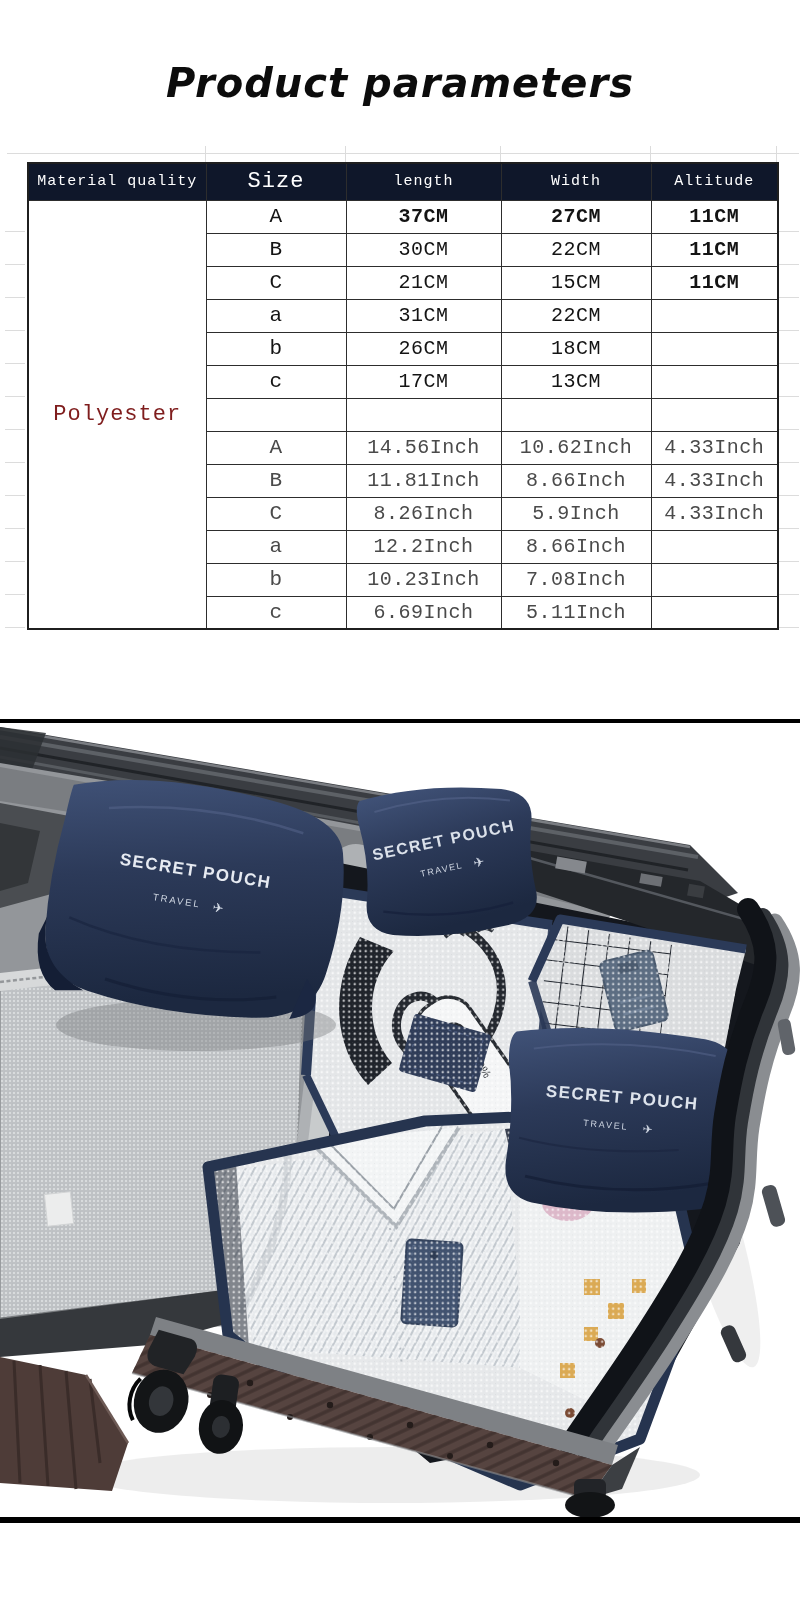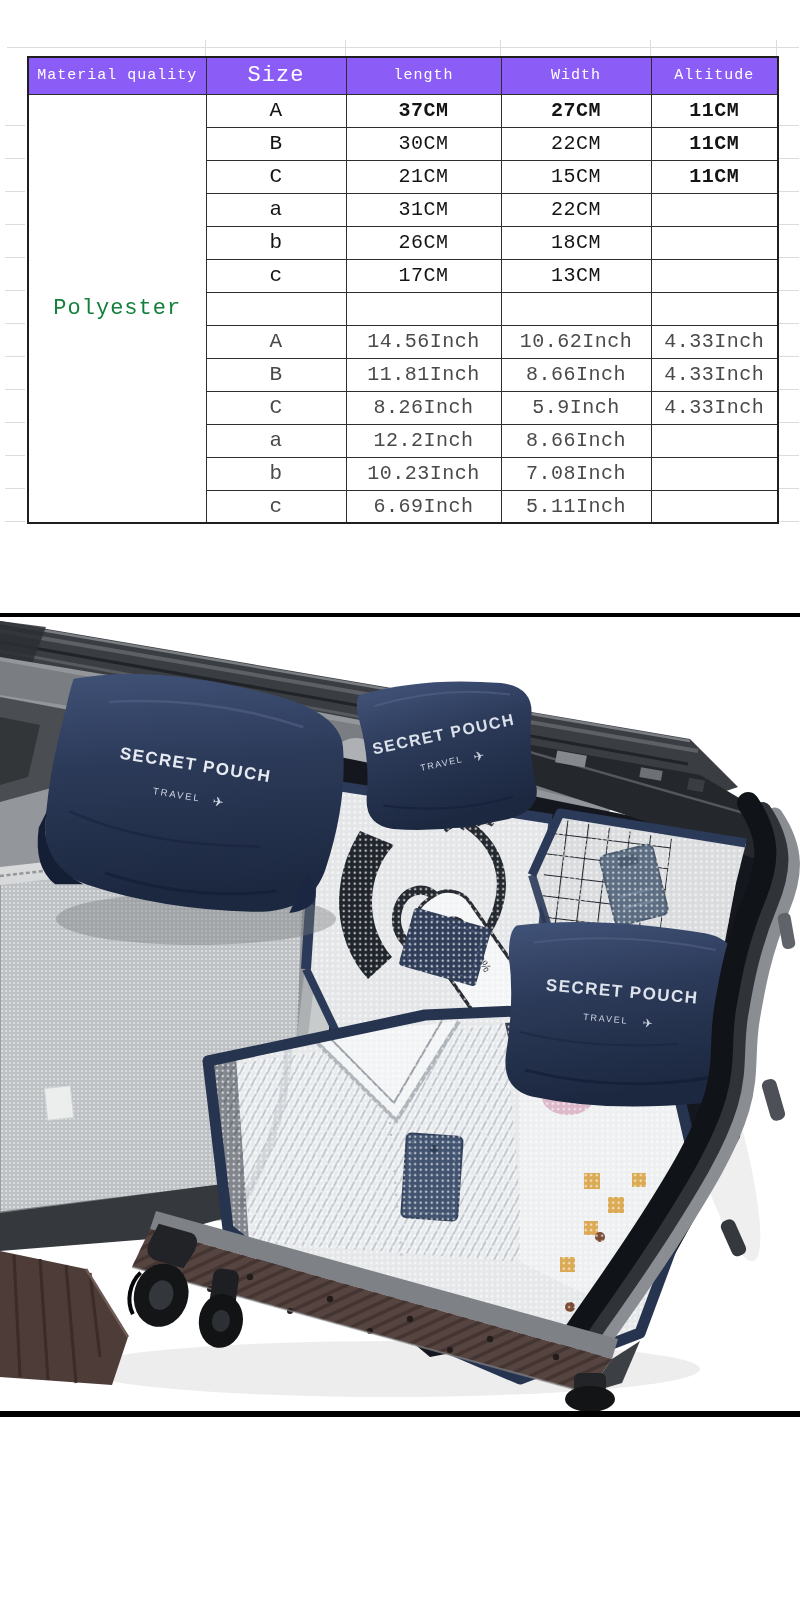--- a/index.html
+++ b/index.html
@@ -23,42 +23,43 @@
     position:absolute; width:20px; top:37px; height:429px;
     background:repeating-linear-gradient(to bottom, transparent 0 32px, #dcdcdc 32px 33px);
   }
 
   table.spec { border-collapse:collapse; table-layout:fixed; width:750px;
     font-family:"Liberation Mono", monospace; }
   table.spec td, table.spec th { border:1px solid #2d2d2d; text-align:center; vertical-align:middle; }
   table.spec { border:2px solid #1f1f1f; }
   col.c-mat {width:178px;} col.c-size {width:140px;} col.c-len {width:155px;} col.c-wid {width:150px;} col.c-alt {width:127px;}
   thead tr { height:37px; }
-  thead th { background:#8b5cf6; color:#ffffff; font-weight:normal; font-size:15px; letter-spacing:1px; }
+  thead th { background:#0f172a; color:#ffffff; font-weight:normal; font-size:15px; letter-spacing:1px; }
   thead th.size-h { font-size:22px; }
   tbody tr { height:33px; }
   tbody td { font-size:20px; color:#141414; letter-spacing:0.5px; }
   td.sz { font-size:21px; }
-  td.mat { font-size:22px; letter-spacing:1px; color:#15803d; }
+  td.mat { font-size:22px; letter-spacing:1px; color:#7f1d1d; }
   .b { font-weight:bold; }
   tr.inch td { color:#4a4a4a; }
   td.lite { color:#8e8e8e; }
 
   .photo {
     margin-top:89px; width:800px; height:804px;
     border-top:4px solid #000; border-bottom:6px solid #000;
     background:#fff;
   }
   svg text { user-select:none; }
 </style>
 </head>
 <body>
 
 <div>
 
+  <h1 class="page-title">Product parameters</h1>
 
   <div class="table-wrap">
     <div class="stub h" style="left:-20px; top:-9px; width:792px;"></div>
     <div class="stub v" style="left:178px; top:-16px; height:16px;"></div>
     <div class="stub v" style="left:318px; top:-16px; height:16px;"></div>
     <div class="stub v" style="left:473px; top:-16px; height:16px;"></div>
     <div class="stub v" style="left:623px; top:-16px; height:16px;"></div>
     <div class="stub v" style="left:749px; top:-16px; height:16px;"></div>
     <div class="stub-col" style="left:-22px;"></div>
     <div class="stub-col" style="left:752px;"></div>

